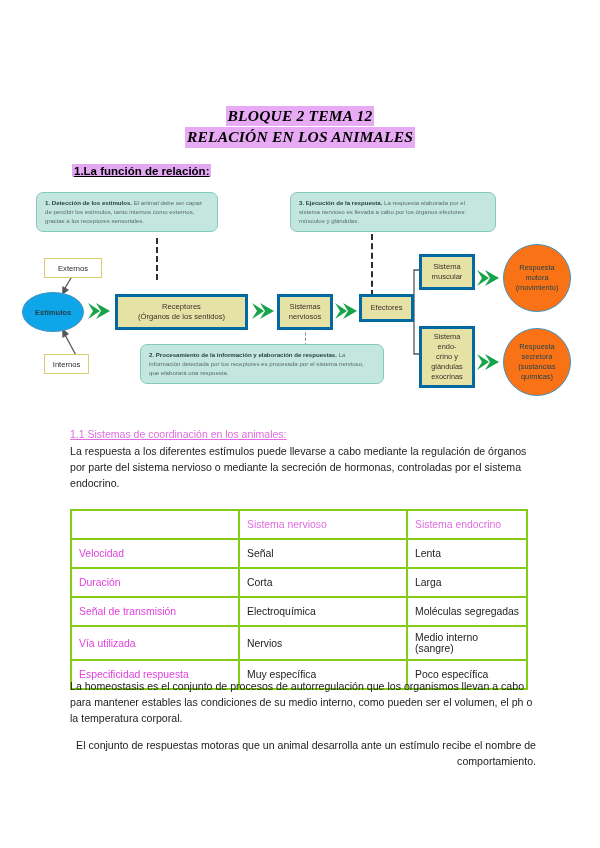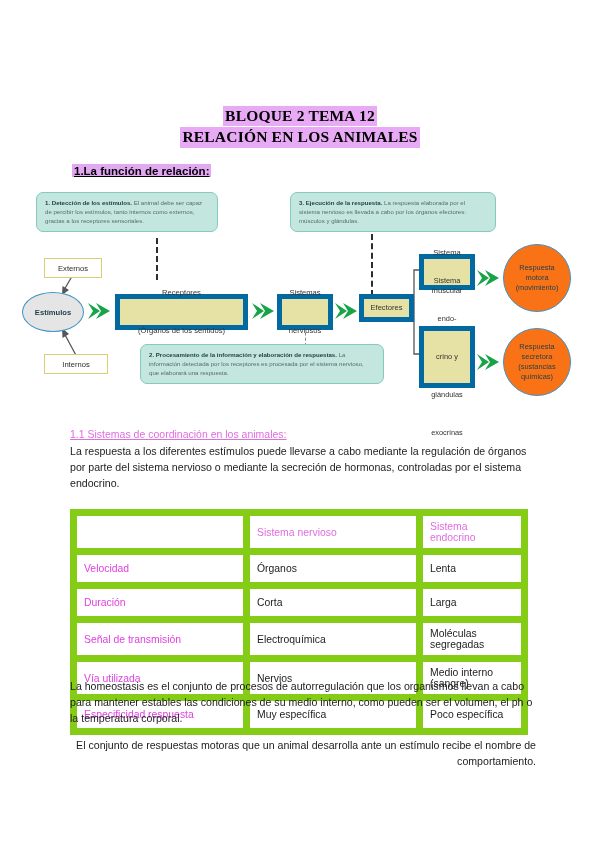--- a/index.html
+++ b/index.html
@@ -23,20 +23,21 @@
   }
 
   
   .title-block {
     position: absolute;
     top: 106px;
     left: 0;
     width: 600px;
     text-align: center;
     font-family: "Liberation Serif", serif;
+    font-style: italic;
   }
   .title-line {
     display: inline-block;
     font-weight: bold;
     font-size: 15.5px;
     letter-spacing: 0.2px;
     background: #e8aaf5;
     color: #000;
     padding: 0 2px;
     line-height: 1.32;
@@ -84,40 +85,39 @@
     line-height: 1.45;
     text-align: left;
     display: block;
     color: #5a6b70;
   }
   .info-box b { color: #1f3a40; font-weight: bold; }
 
   
   .ybox {
     background: #e6e1a4;
-    border: 5px solid #0369a1;
+    border: 3px solid #0369a1;
     font-size: 7.6px;
     line-height: 1.35;
     color: #33332e;
     padding: 3px 12px;
-    gap: 28px;
   }
   .ybox.small { font-size: 7.4px; }
 
   
   .wbox {
     background: #ffffff;
     border: 1px solid #d7cf72;
     font-size: 7.6px;
     color: #2a2a2a;
   }
 
   
   .ellipse-blue {
-    background: #e5e5e5;
+    background: #0ea5e9;
     border: 1px solid #3f93c4;
     border-radius: 50%;
     font-size: 7.6px;
     font-weight: bold;
     color: #23424f;
   }
   .circle-blue {
     background: #f97316;
     border: 1px solid #3f93c4;
     border-radius: 50%;
@@ -158,21 +158,21 @@
   
   table.comp {
     position: absolute;
     top: 509px;
     left: 70px;
     width: 458px;
     border-collapse: collapse;
     font-size: 10.4px;
   }
   table.comp td {
-    border: 7px solid #84cc16;
+    border: 2px solid #84cc16;
     padding: 5px 7px;
     height: 17px;
     vertical-align: middle;
     color: #1c1c1c;
   }
   table.comp td.k { color: #e040e0; width: 152px; }
   table.comp td.h { color: #e06ce0; }
   table.comp td.c2 { width: 152px; }
 </style>
 </head>
@@ -240,21 +240,21 @@
     </div>
 
     <div class="dnode info-box" style="left:140px; top:158px; width:244px;">
       <b>2. Procesamiento de la información y elaboración de respuestas.</b><span> La información detectada por los receptores es procesada por el sistema nervioso, que elaborará una respuesta.</span>
     </div>
 
     <div class="dnode wbox" style="left:44px; top:72px; width:58px; height:20px;">
       <span>Externos</span>
     </div>
 
-    <div class="dnode wbox" style="left:44px; top:168px; width:64px; height:20px;">
+    <div class="dnode wbox" style="left:44px; top:168px; width:45px; height:20px;">
       <span>Internos</span>
     </div>
 
     <div class="dnode ellipse-blue" style="left:22px; top:106px; width:62px; height:40px;">
       <span>Estímulos</span>
     </div>
 
     <div class="dnode ybox" style="left:115px; top:108px; width:133px; height:36px; flex-direction:column;">
       <span>Receptores</span>
       <span>(Órganos de los sentidos)</span>
@@ -302,21 +302,21 @@
 
   <table class="comp">
     <tbody>
       <tr>
         <td class="k"></td>
         <td class="h c2">Sistema nervioso</td>
         <td class="h">Sistema endocrino</td>
       </tr>
       <tr>
         <td class="k">Velocidad</td>
-        <td class="c2">Órganos</td>
+        <td class="c2">Señal</td>
         <td>Lenta</td>
       </tr>
       <tr>
         <td class="k">Duración</td>
         <td class="c2">Corta</td>
         <td>Larga</td>
       </tr>
       <tr>
         <td class="k">Señal de transmisión</td>
         <td class="c2">Electroquímica</td>

